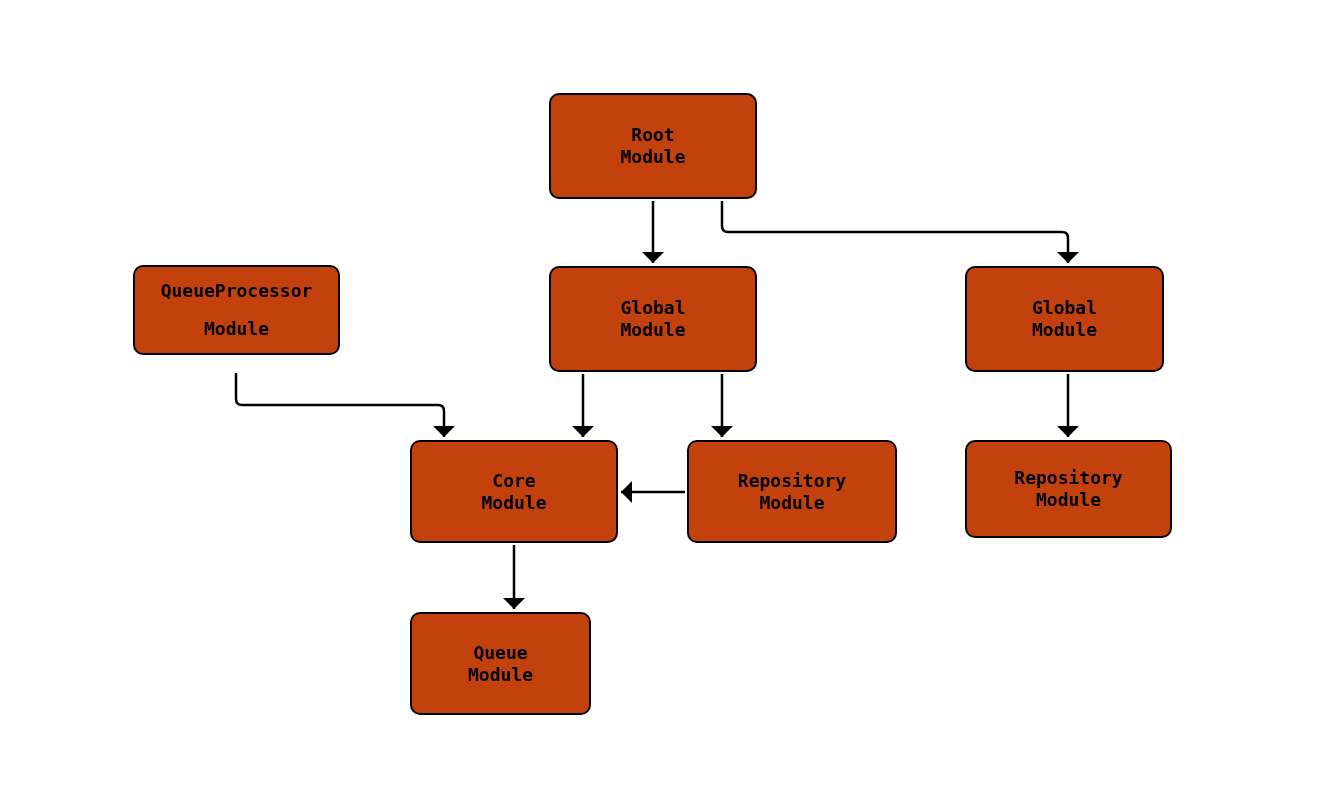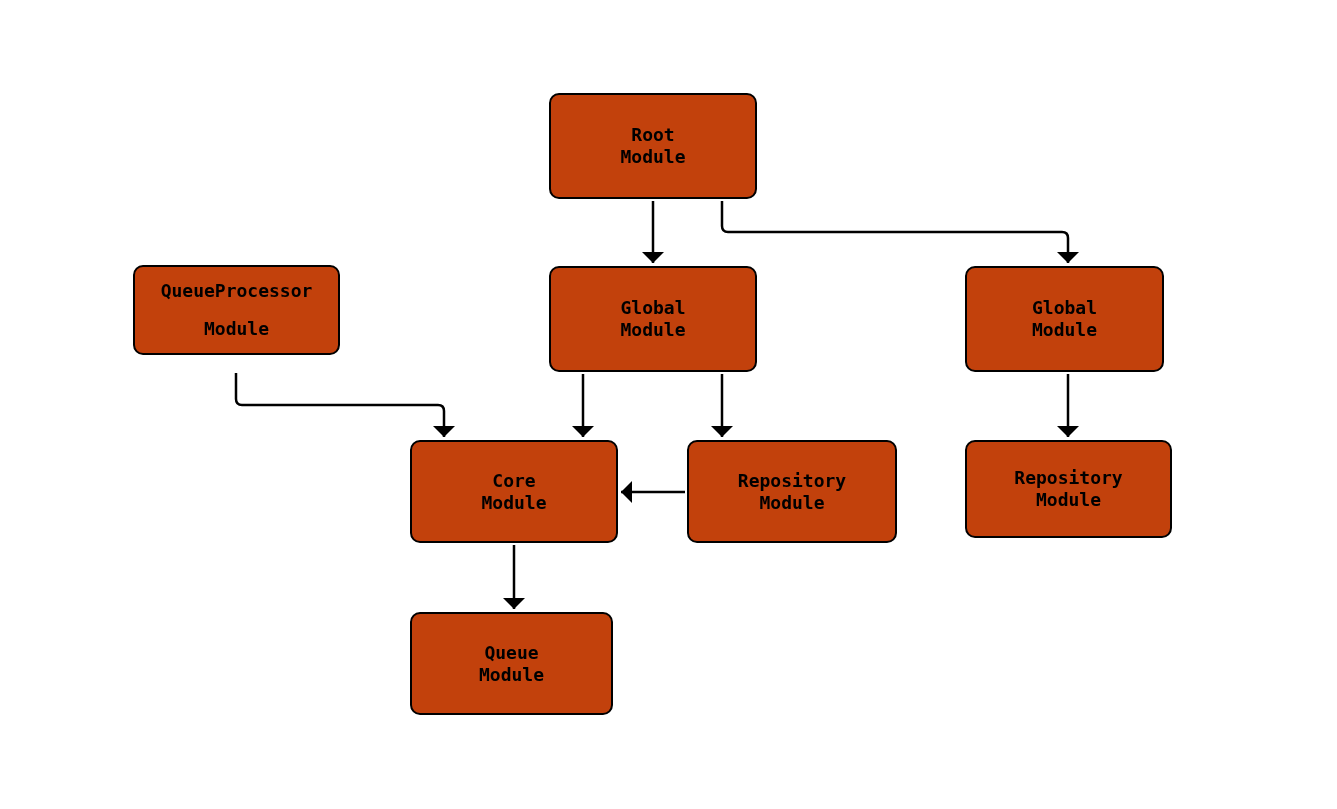--- a/index.html
+++ b/index.html
@@ -102,18 +102,18 @@
   <div class="node" style="left:687px; top:440px; width:210px; height:103px;">
     <span>Repository</span>
     <span>Module</span>
   </div>
 
   <div class="node" style="left:965px; top:440px; width:207px; height:98px;">
     <span>Repository</span>
     <span>Module</span>
   </div>
 
-  <div class="node" style="left:410px; top:612px; width:203px; height:103px;">
+  <div class="node" style="left:410px; top:612px; width:181px; height:103px;">
     <span>Queue</span>
     <span>Module</span>
   </div>
 
 </div>
 
 </body></html>

